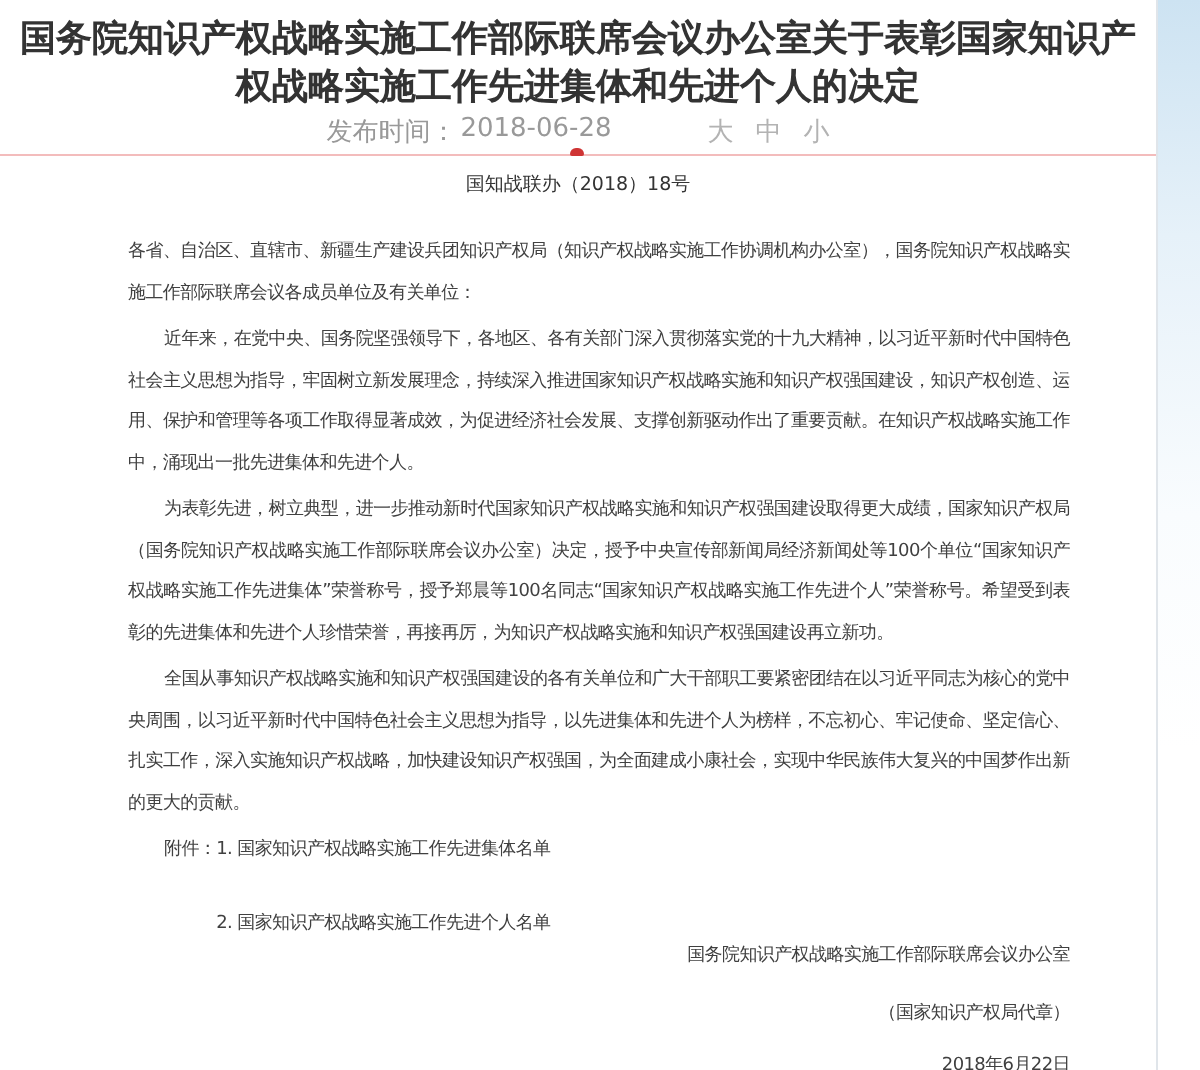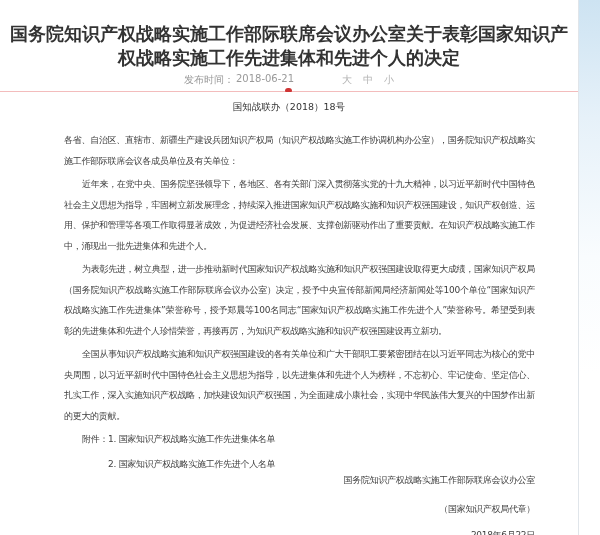--- a/index.html
+++ b/index.html
@@ -8,63 +8,63 @@
     background:#ffffff;
     font-family:"DejaVu Sans","Liberation Sans",sans-serif;
   }
   .page { position:absolute; left:0; top:0; width:578px; height:535px; background:#fff; }
   .edge-strip {
     position:absolute; right:0; top:0; width:21px; height:535px;
     border-left:1px solid #e0e5ea;
     background:linear-gradient(to bottom, #cde3f2 0%, #e6f1f9 22%, #f9fcfe 48%, #ffffff 70%);
   }
   .title {
-    margin:22px 6px 0 6px; text-align:center;
+    margin:8px 6px 0 6px; text-align:center;
     font-size:18px; line-height:24px; font-weight:bold; color:#333333;
   }
   .meta {
     margin-top:4px; height:12px; display:flex; justify-content:center;
-    align-items:center; gap:48px; font-size:10px; color:#999999;
+    align-items:center; gap:48px; font-size:13px; color:#999999;
   }
   .pub { display:flex; gap:2px; }
   .sizes { display:flex; gap:11px; color:#b3b3b3; }
   .sizes span { cursor:pointer; }
   .divider { position:relative; margin-top:5px; height:1px; background:#f3bcbc; }
   .divider .marker {
     position:absolute; left:50%; top:-3px; width:7px; height:4px; margin-left:-4px;
     background:#cf3434; border-radius:3px 3px 1px 1px;
   }
   .docnum { margin-top:8px; text-align:center; font-size:9.5px; color:#333333; line-height:14px; }
   .doc-body {
     margin:16px 43px 0 64px;
     font-size:9px; letter-spacing:-0.3px; line-height:20.5px;
     color:#404040; text-align:justify;
   }
   .doc-body p { margin:0 0 3px 0; text-indent:18px; }
   .doc-body p.salutation { text-indent:0; }
   .attachments { display:flex; margin:2px 0 0 18px; line-height:20.5px; }
   .attach-label { flex:0 0 auto; }
   .attach-items { flex:1; }
-  .attach-items .item2 { margin-top:4px; }
+  .attach-items .item2 { margin-top:16px; }
   .signature { margin-top:0; text-align:right; line-height:12px; }
   .signature .office { }
   .signature .seal { margin-top:17px; }
   .signature .sig-date { margin-top:14px; }
 </style>
 </head>
 <body>
 
 <div class="page">
 
   <h1 class="title">国务院知识产权战略实施工作部际联席会议办公室关于表彰国家知识产权战略实施工作先进集体和先进个人的决定</h1>
 
   <div class="meta">
     <div class="pub">
       <span>发布时间：</span>
-      <span>2018-06-21</span>
+      <span>2018-06-28</span>
     </div>
     <div class="sizes">
       <span>大</span>
       <span>中</span>
       <span>小</span>
     </div>
   </div>
 
   <div class="divider">
     <span class="marker"></span>

